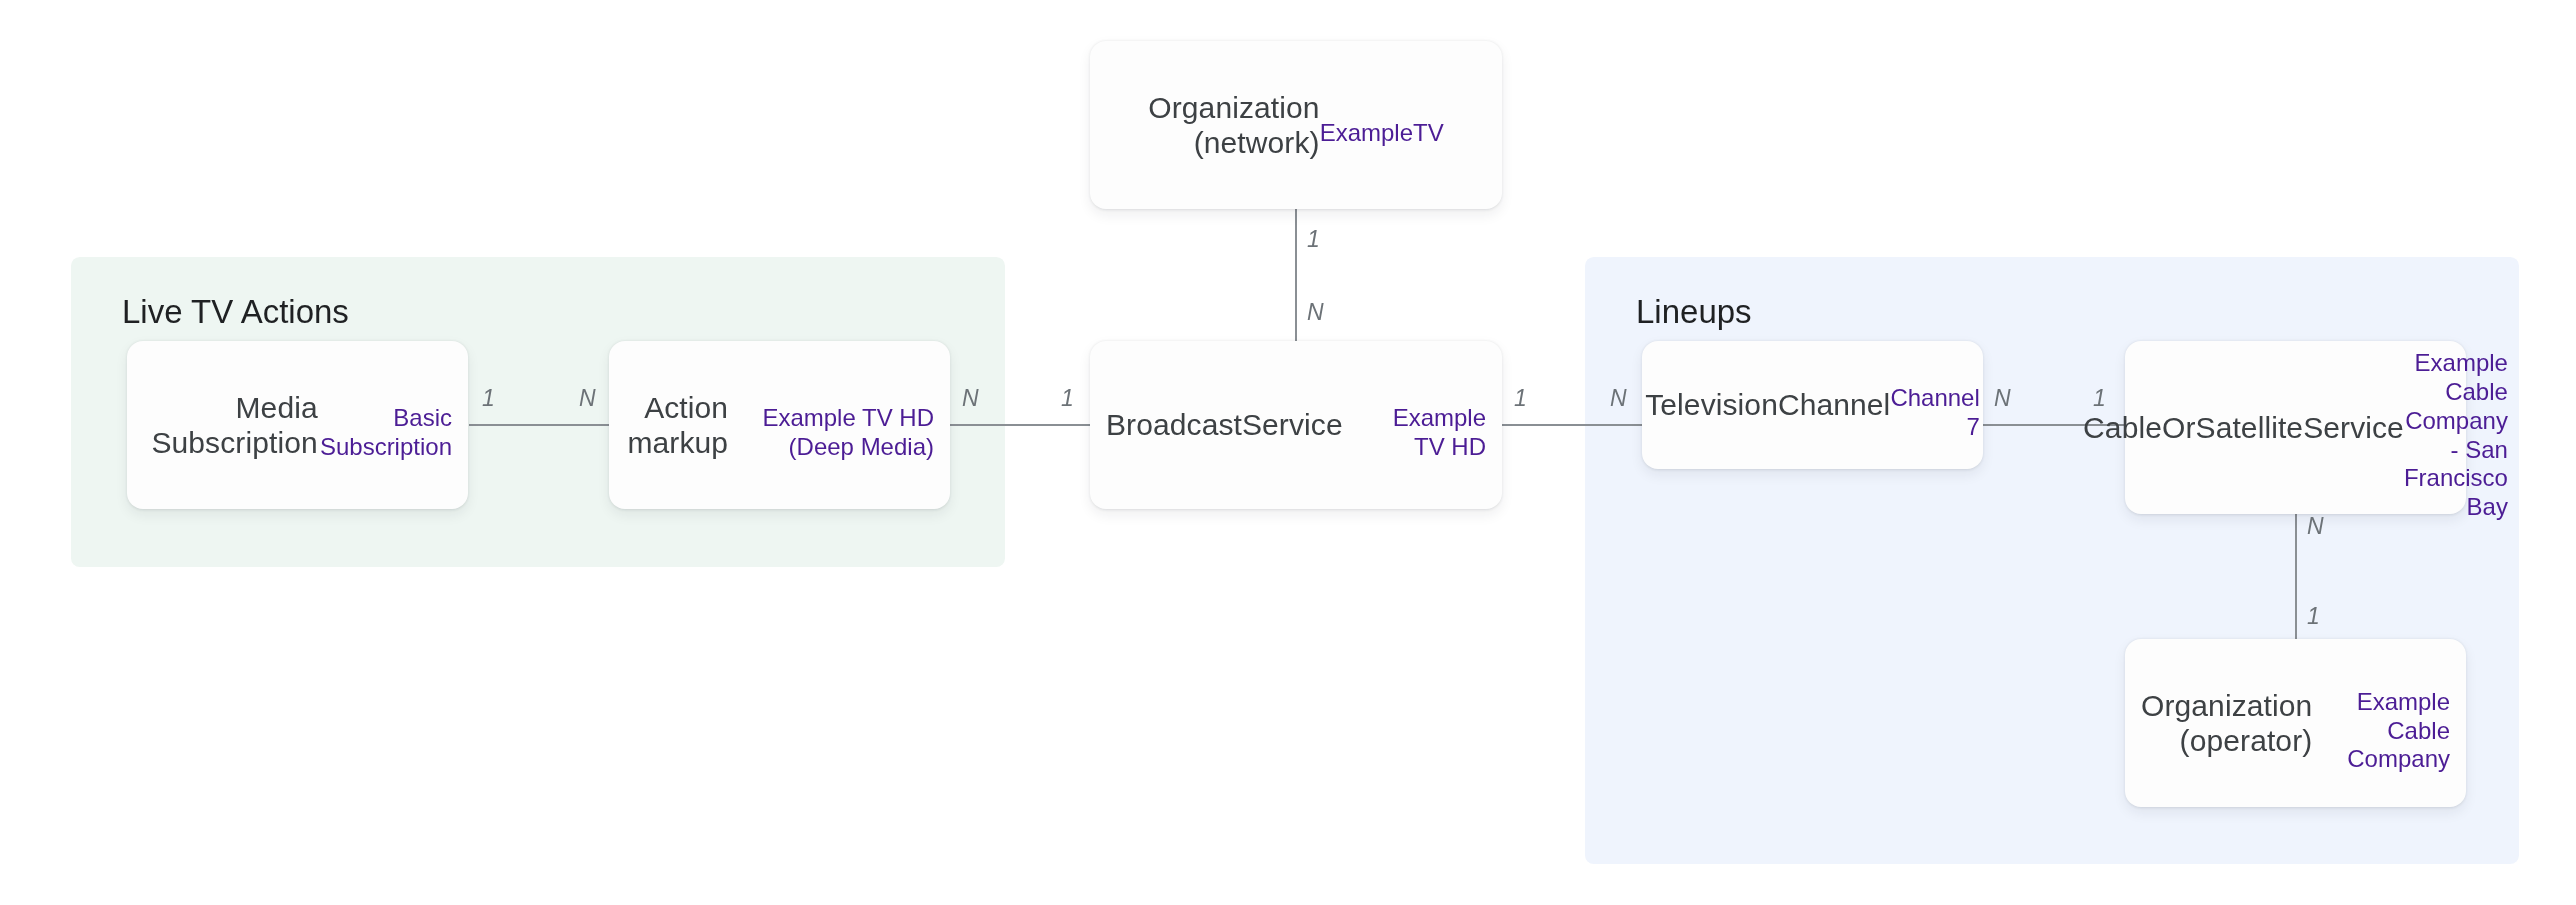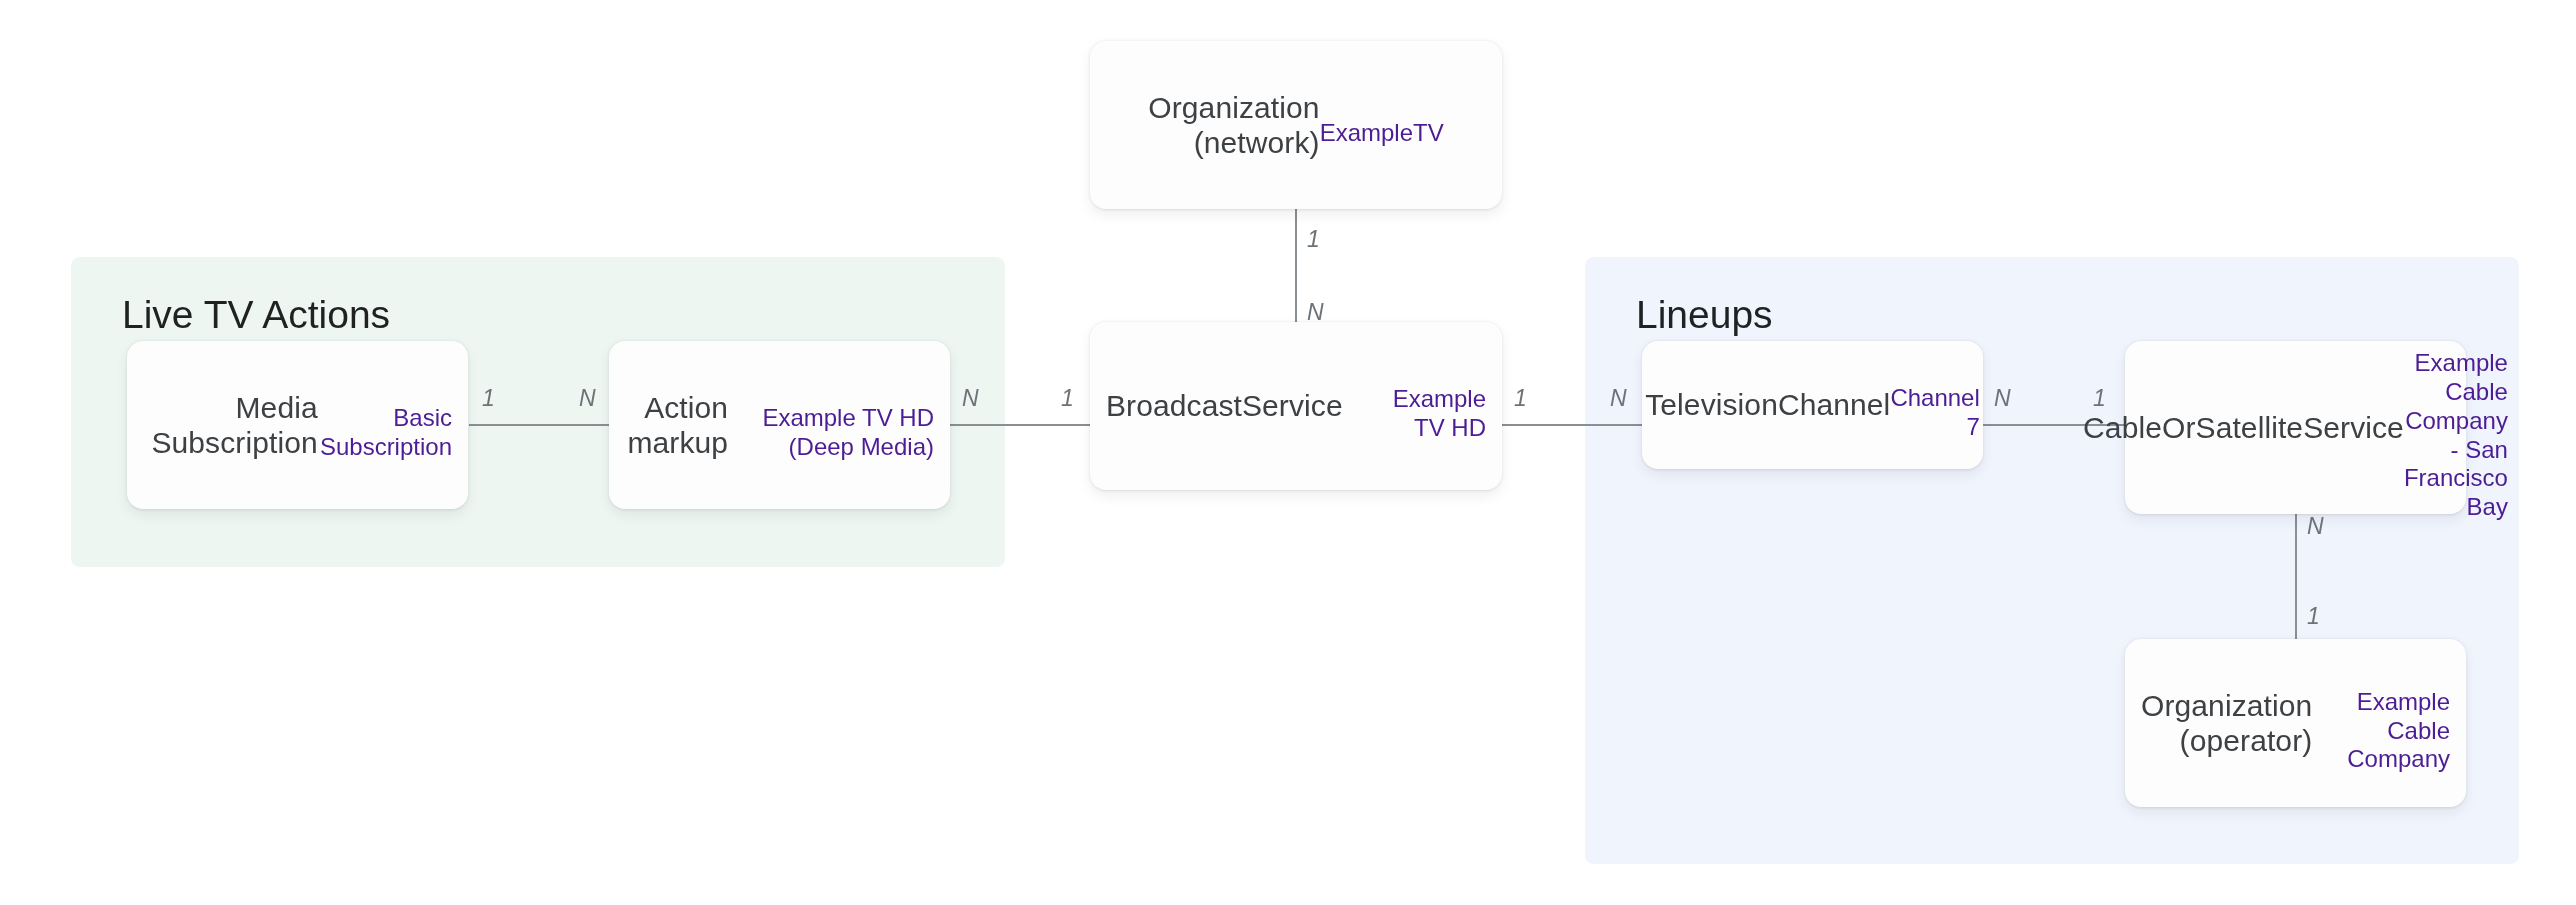--- a/index.html
+++ b/index.html
@@ -24,21 +24,21 @@
 
   
   .group-panel {
     position: absolute;
     border-radius: 8.8px;
   }
   .group-panel .group-title {
     position: absolute;
     left: 51px;
     top: 37px;
-    font-size: 39px;
+    font-size: 33px;
     line-height: 1.1;
     color: #1f2123;
     font-weight: 400;
     white-space: nowrap;
   }
   #panel-live-tv-actions {
     left: 71px;
     top: 257px;
     width: 934px;
     height: 310px;
@@ -100,21 +100,21 @@
     font-size: 24px;
     line-height: 1.2;
     color: #4c1d95;
     font-weight: 400;
   }
 
   
   #node-organization-network { left: 1090px; top: 41px; width: 412px; height: 168px; }
   #node-media-subscription   { left: 127px;  top: 341px; width: 341px; height: 168px; }
   #node-action-markup        { left: 609px;  top: 341px; width: 341px; height: 168px; gap: 33px; }
-  #node-broadcast-service    { left: 1090px; top: 322px; width: 412px; height: 168px; gap: 44px; }
+  #node-broadcast-service    { left: 1090px; top: 341px; width: 412px; height: 168px; gap: 44px; }
   #node-television-channel   { left: 1642px; top: 341px; width: 341px; height: 128px; }
   #node-cable-or-satellite   { left: 2125px; top: 341px; width: 341px; height: 173px; }
   #node-organization-operator{ left: 2125px; top: 639px; width: 341px; height: 168px; }
 
   #node-organization-network .node-title,
   #node-organization-operator .node-title { white-space: pre-line; }
 </style>
 </head>
 <body>
 

